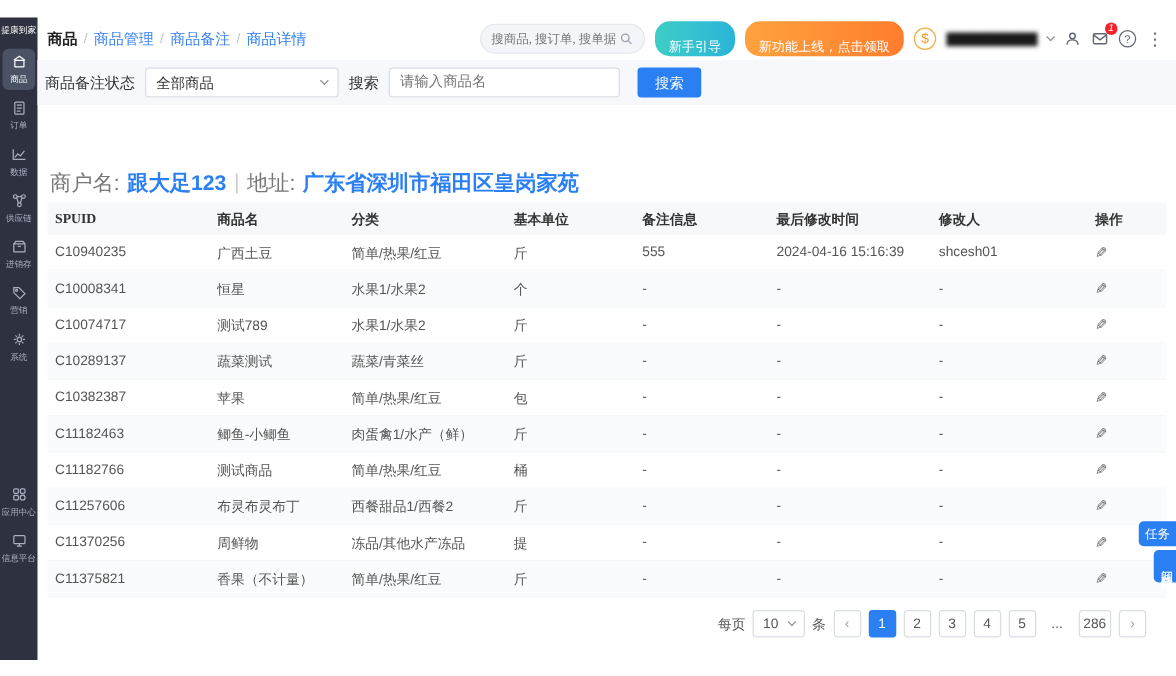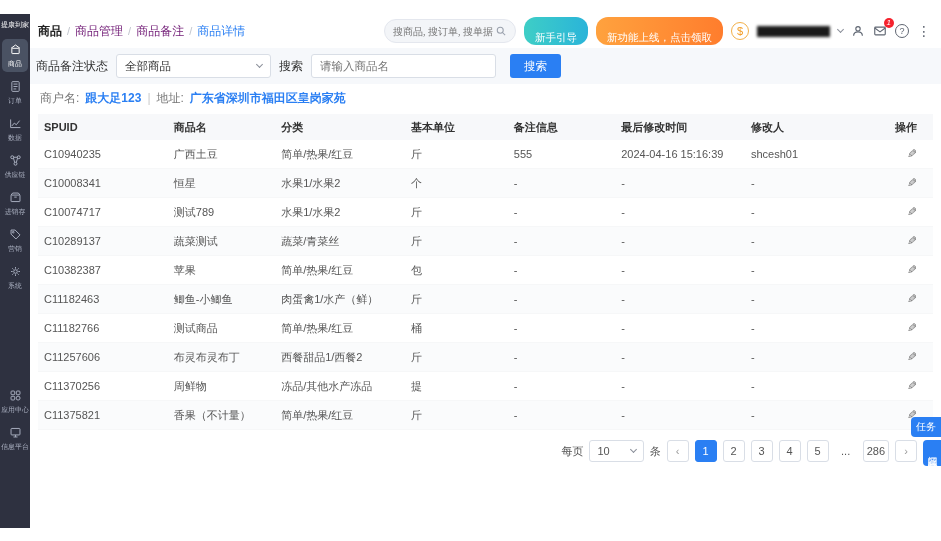--- a/index.html
+++ b/index.html
@@ -19,21 +19,21 @@
   .nav-label { font-size:8px; white-space:nowrap; transform:scale(.86); }
   .side-spacer { flex:1; }
   .nav-bottom { margin-bottom:66px; }
 
   
   .main { flex:1; min-width:0; display:flex; flex-direction:column; position:relative; }
 
   .topbar { height:34px; display:flex; align-items:center; justify-content:space-between; padding:0 10px 0 8px; }
   .breadcrumb { font-size:12px; display:flex; align-items:center; white-space:nowrap; }
   .bc-sep { color:#c0c4cc; margin:0 5px; font-size:11px; }
-  .bc-item { color:#701a75; cursor:pointer; }
+  .bc-item { color:#3b82f6; cursor:pointer; }
   .bc-item.first { color:#222; font-weight:bold; }
   .bc-item.last { color:#2a7ff3; }
 
   .topbar-right { display:flex; align-items:center; gap:8px; }
   .searchbox { display:flex; align-items:center; background:#f3f5f8; border:1px solid #e4e7ee;
     border-radius:13px; height:24px; padding:0 8px; width:132px; }
   .searchbox input { border:0; background:transparent; outline:0; font-size:10px; width:100%; color:#333;font-family:Liberation Serif, serif; }
   .searchbox svg { width:12px; height:12px; stroke:#9aa1ad; fill:none; stroke-width:1.4; flex-shrink:0; }
   .pill { height:22px; border:0; border-radius:12px; color:#fff; font-size:10.5px; padding:14px 11px;
     cursor:pointer; white-space:nowrap; font-family:inherit; }
@@ -56,39 +56,39 @@
     padding:0 6px; font-size:12px; color:#333; }
   .select { background:#fff; border:1px solid #d9dee6; border-radius:3px; height:24px; display:flex;
     align-items:center; justify-content:space-between; padding:0 8px; width:155px; font-size:11.5px;
     color:#333; cursor:pointer; }
   .text-input { background:#fff; border:1px solid #d9dee6; border-radius:3px; height:24px; padding:0 8px;
     font-size:11.5px; width:185px; color:#333; outline:none; font-family:inherit; }
   .btn-primary { background:#2a7ff3; color:#fff; border:0; border-radius:3px; height:24px; padding:0 14px;
     font-size:11.5px; cursor:pointer; font-family:inherit; margin-left:6px; }
 
   .merchant-bar { height:26px; display:flex; align-items:center; gap:6px; padding:2px 10px 0;
-    font-size:12px; color:#777; }
+    font-size:17px; color:#777;margin-top:48px; }
   .merchant-bar .val { color:#2a7ff3; font-weight:bold; cursor:pointer; }
   .merchant-bar .sep { color:#ccc; }
 
   
   .table { margin:4px 8px 0; font-size:11px; }
-  .thead { display:flex; background:#f7f8fa; height:26px; align-items:center; font-weight:bold; color:#333; }
+  .thead { display:flex; background:#f7f8fa; height:26px; align-items:center; font-weight:bold; color:#333;font-family:Liberation Serif, serif; }
   .trow { display:flex; height:29px; align-items:center; color:#555; border-bottom:1px solid #f6f7f8; }
   .trow:nth-child(even) { background:#fafbfc; }
   .cell { padding:0 6px; overflow:hidden; white-space:nowrap; text-overflow:ellipsis; }
   .c0{width:14.5%} .c1{width:12%} .c2{width:14.5%} .c3{width:11.5%} .c4{width:12%}
-  .c5{width:14.5%} .c6{width:14%} .c7{width:7%; text-align:right; padding-right:16px;}
+  .c5{width:14.5%} .c6{width:14%} .c7{width:7%; text-align:left; padding-right:16px;}
   .edit-icon { color:#666; cursor:pointer; font-size:12px; display:inline-block; transform:scaleX(-1); }
 
   
   .pagination { display:flex; align-items:center; justify-content:flex-end; gap:6px; padding:10px 24px 0;
     font-size:11px; color:#555; }
   .page-select { border:1px solid #d9dee6; border-radius:3px; height:22px; display:flex; align-items:center;
-    gap:21px; padding:0 7px; background:#fff; cursor:pointer; }
+    gap:8px; padding:0 7px; background:#fff; cursor:pointer; }
   .page-btn { min-width:22px; height:22px; border:1px solid #d9dee6; background:#fff; border-radius:3px;
     display:flex; align-items:center; justify-content:center; color:#555; cursor:pointer; font-size:11px;
     padding:0 3px; }
   .page-btn.active { background:#2a7ff3; border-color:#2a7ff3; color:#fff; }
   .page-btn.nav { color:#999; }
   .page-ellipsis { border:0; background:transparent; cursor:default; }
 
   
   .task-tab { position:absolute; right:0; top:403px; background:#2a7ff3; color:#fff; font-size:10px;
     padding:3px 5px; border-radius:4px 0 0 4px; cursor:pointer; z-index:5; }

